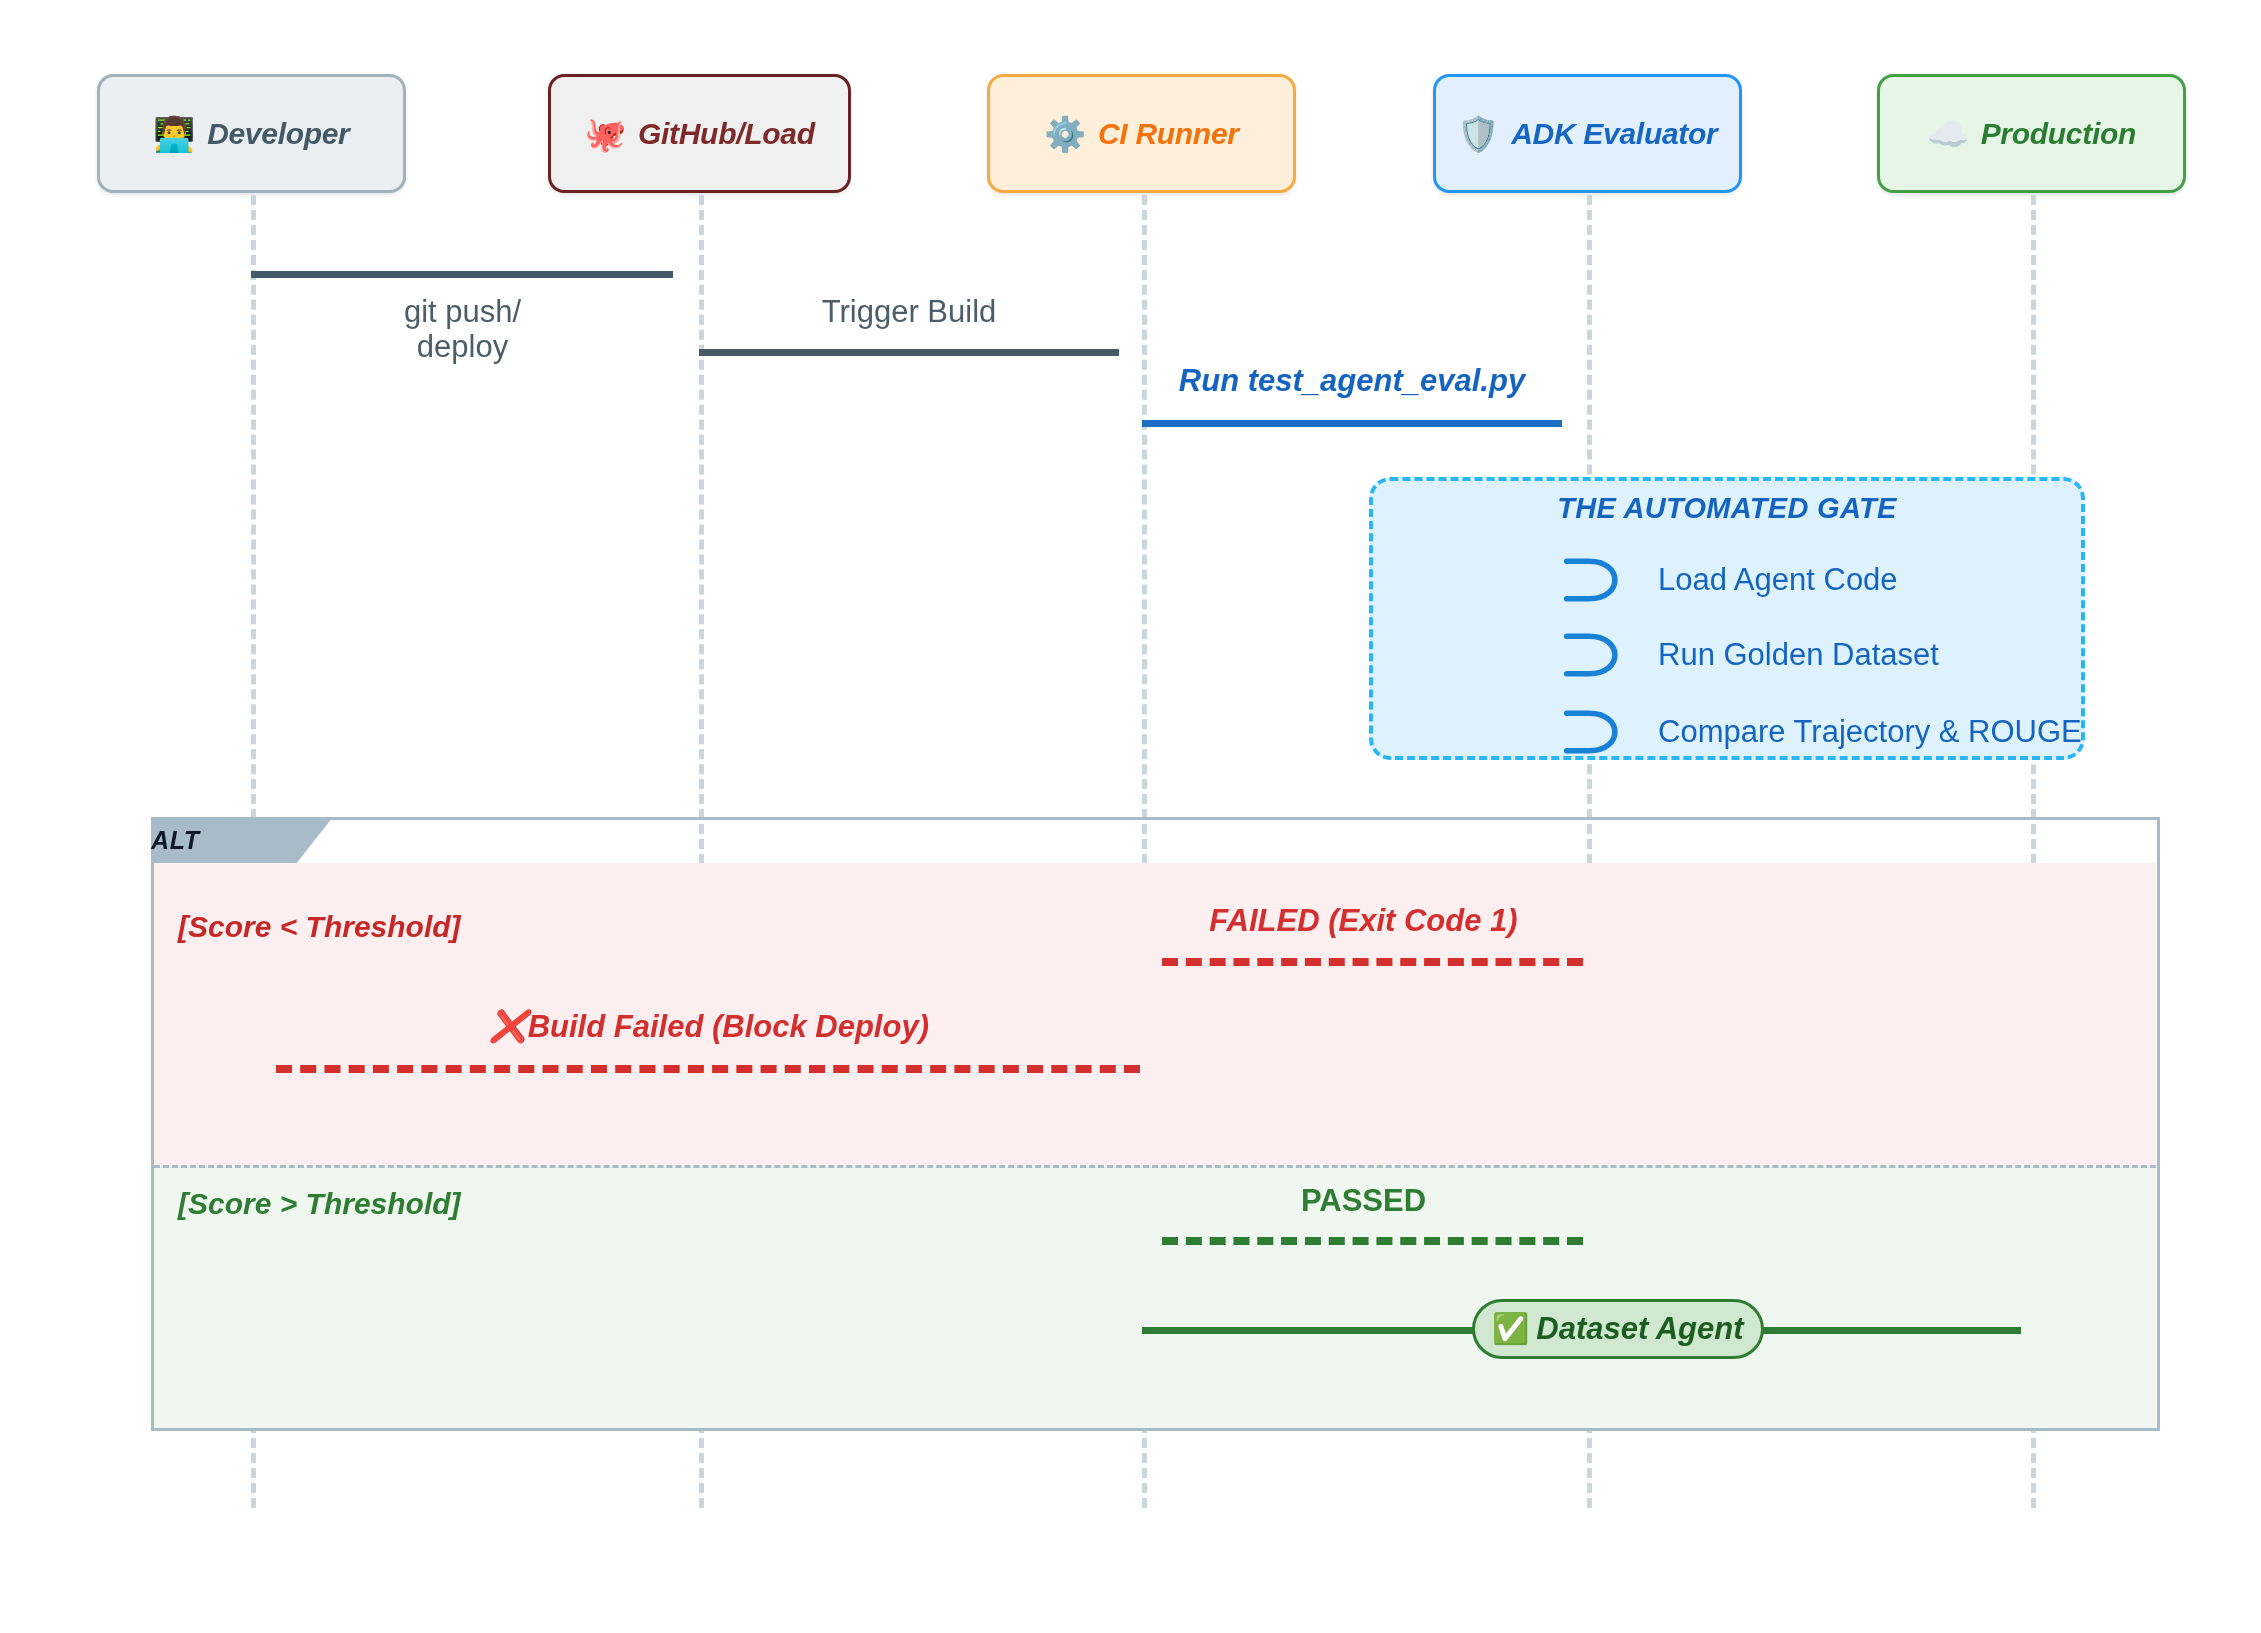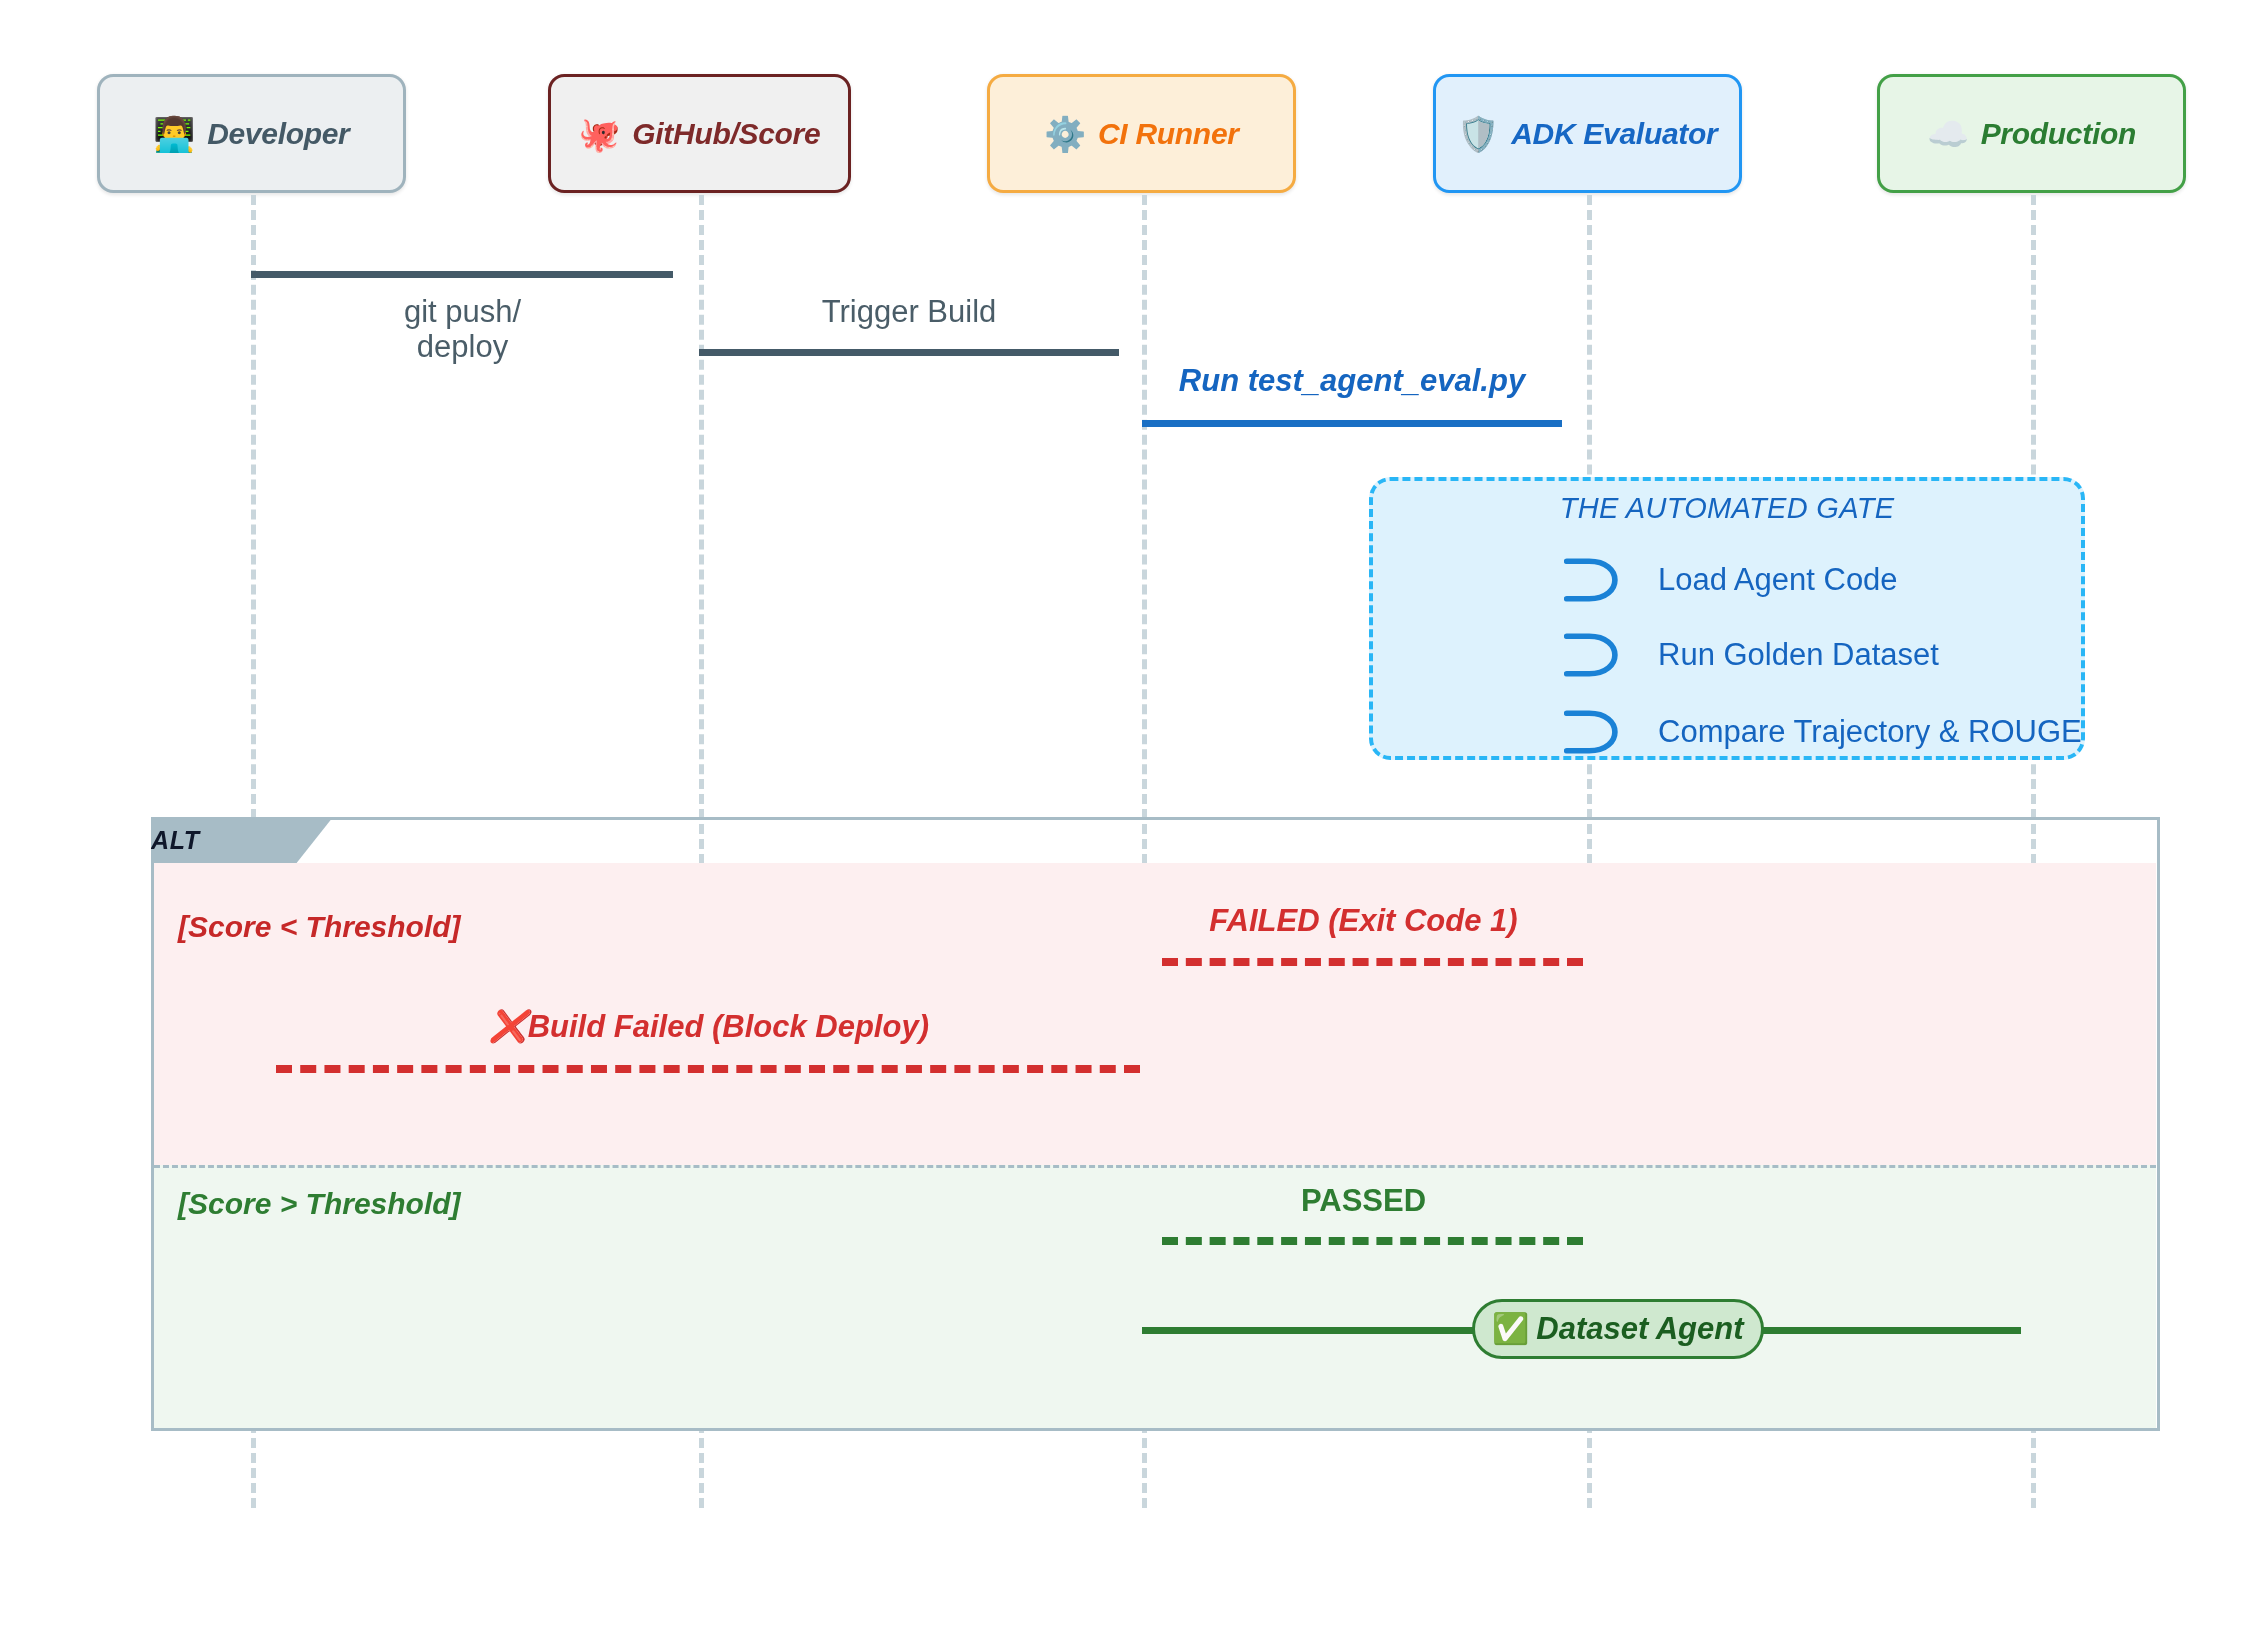--- a/index.html
+++ b/index.html
@@ -123,21 +123,21 @@
     border-radius: 21.4px;
     box-sizing: border-box;
   }
   .gate-title {
     position: absolute;
     left: 0; right: 0;
     top: 11.3px;
     text-align: center;
     color: #1565c0;
     font-size: 29px;
-    font-weight: normal;
+    font-weight: bold;
     font-style: italic;
     letter-spacing: 0.3px;
   }
   .gate-item {
     position: absolute;
     left: 1564px;
     display: flex;
     align-items: center;
     gap: 25px;
     margin-top: 40px;
@@ -245,21 +245,21 @@
 
 <div id="stage">
 
   <div class="participant p-developer">
     <span class="p-emoji">👨‍💻</span>
     <span class="p-label">Developer</span>
   </div>
 
   <div class="participant p-github">
     <span class="p-emoji">🐙</span>
-    <span class="p-label">GitHub/Score</span>
+    <span class="p-label">GitHub/Load</span>
   </div>
 
   <div class="participant p-ci">
     <span class="p-emoji">⚙️</span>
     <span class="p-label">CI Runner</span>
   </div>
 
   <div class="participant p-adk">
     <span class="p-emoji">🛡️</span>
     <span class="p-label">ADK Evaluator</span>

